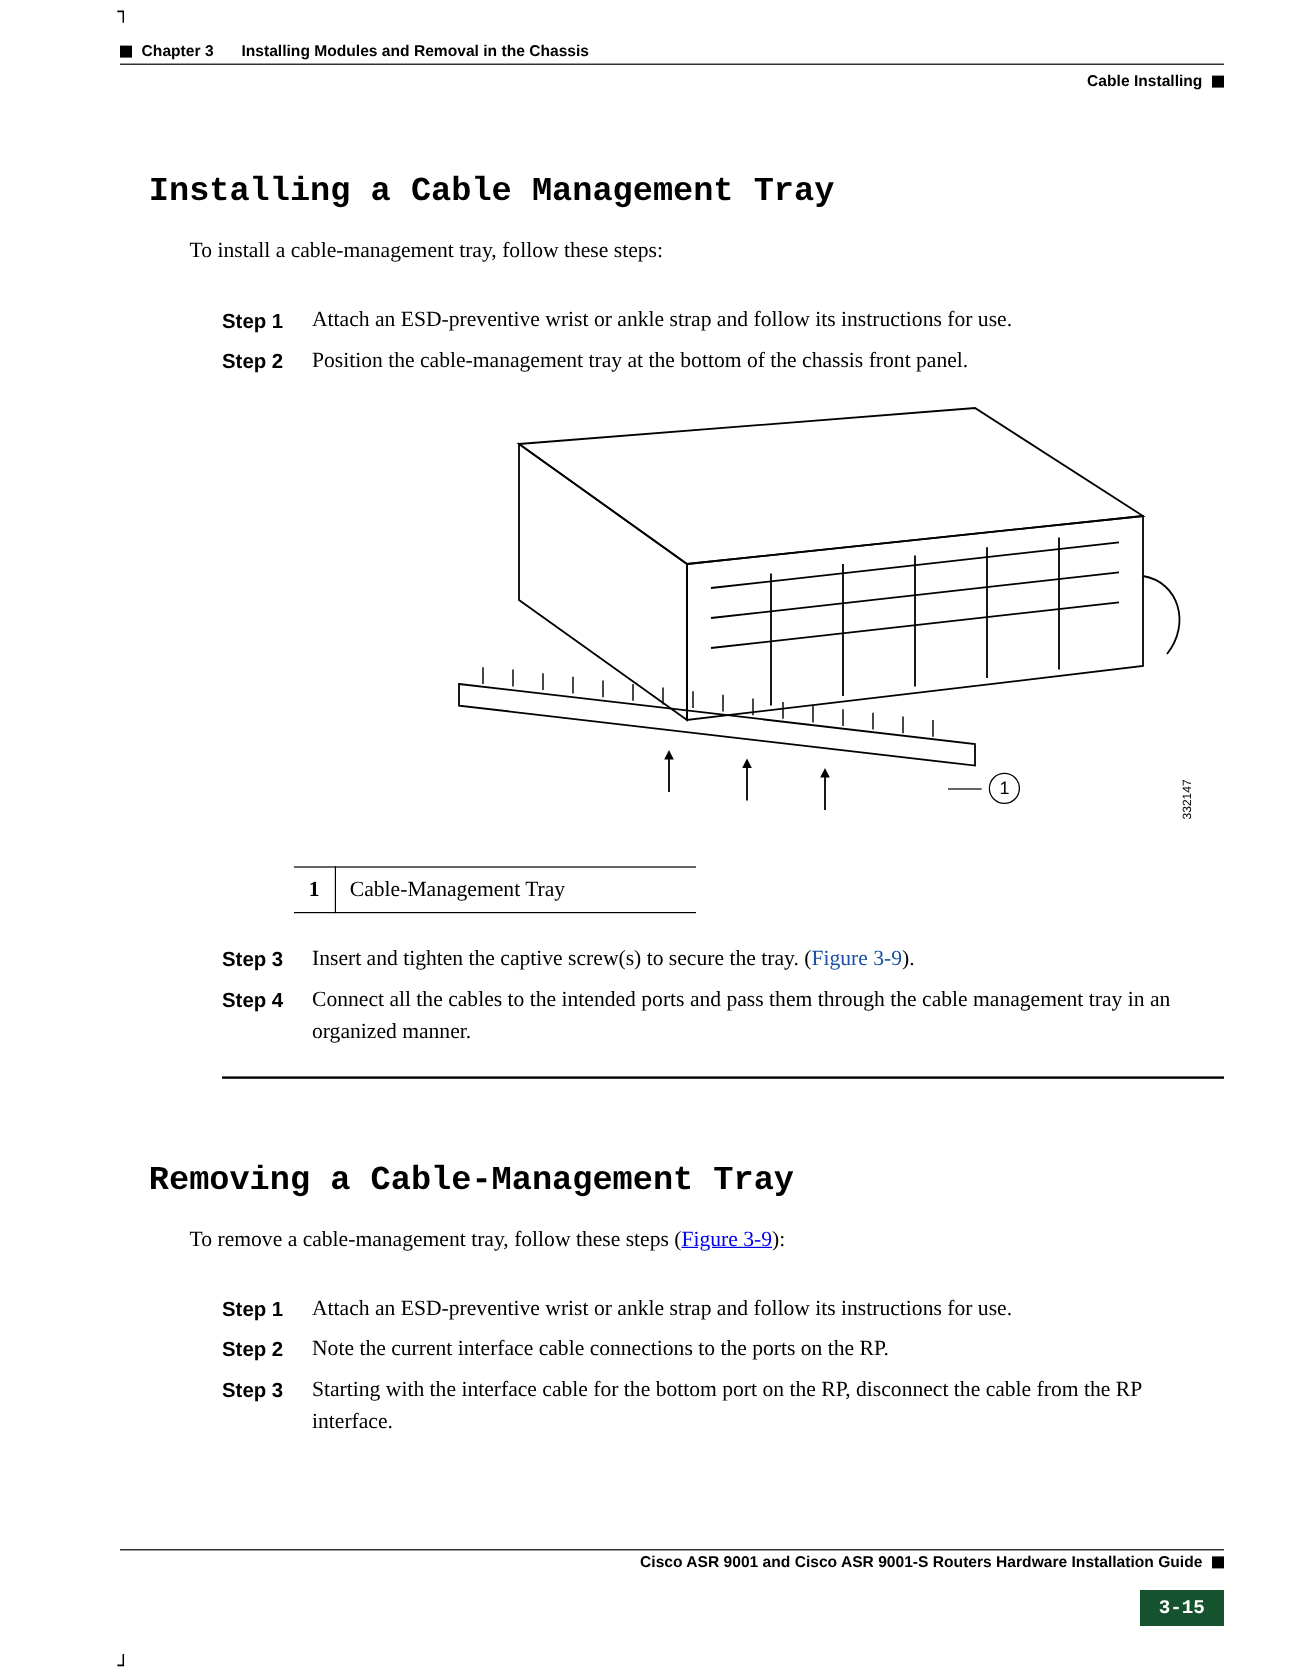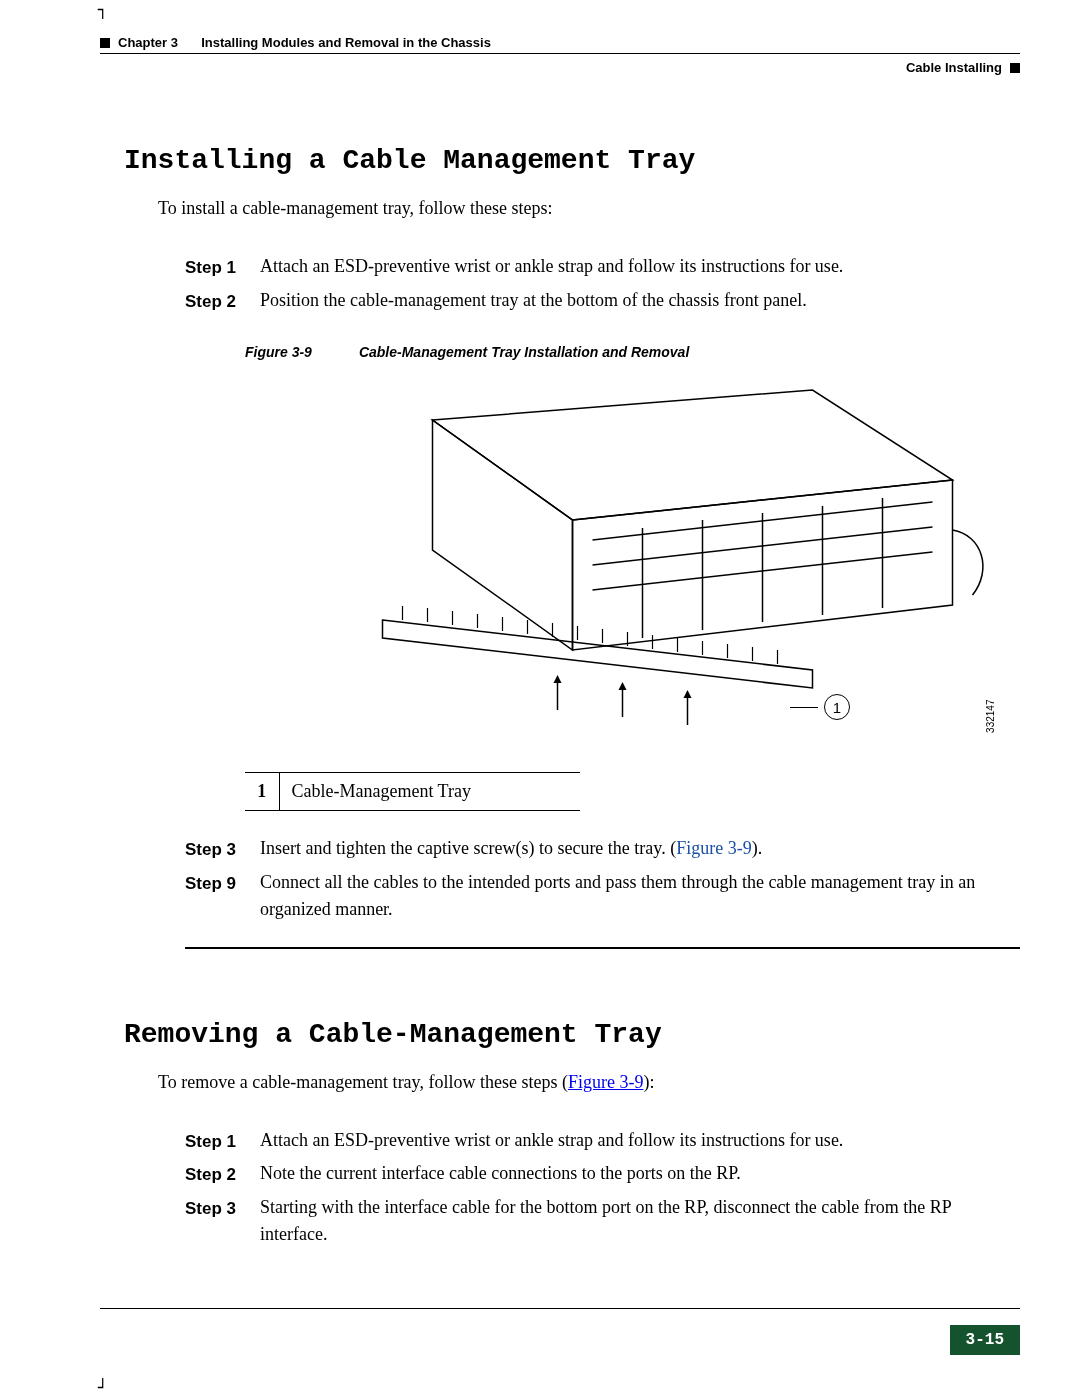--- a/index.html
+++ b/index.html
@@ -226,24 +226,20 @@
     <div class="step-row">
       <div class="step-label">Step 1</div>
       <div class="step-text">Attach an ESD-preventive wrist or ankle strap and follow its instructions for use.</div>
     </div>
     <div class="step-row">
       <div class="step-label">Step 2</div>
       <div class="step-text">Position the cable-management tray at the bottom of the chassis front panel.</div>
     </div>
   </div>
 
-  <div class="figure-caption">
-    <span class="fignum">Figure 3-9</span>
-    <span>Cable-Management Tray Installation and Removal</span>
-  </div>
 
   <div class="figure-body">
     <svg class="fig-svg" viewBox="0 0 760 380">
 
       <g fill="none" stroke="#000" stroke-width="1.5">
 
         <polygon points="180,50 560,20 700,110 320,150"></polygon>
 
         <polygon points="320,150 700,110 700,235 320,280"></polygon>
 
@@ -311,21 +307,21 @@
     </table>
 
   <div class="steps">
     <div class="step-row">
       <div class="step-label">Step 3</div>
       <div class="step-text">
         <span>Insert and tighten the captive screw(s) to secure the tray. (</span><a href="#">Figure 3-9</a><span>).</span>
       </div>
     </div>
     <div class="step-row">
-      <div class="step-label">Step 9</div>
+      <div class="step-label">Step 4</div>
       <div class="step-text">Connect all the cables to the intended ports and pass them through the cable management tray in an organized manner.</div>
     </div>
   </div>
   <hr class="hr-after-steps">
 </div>
 
 <div class="section">
   <h2 class="section-title">Removing a Cable-Management Tray</h2>
   <p class="intro">
     <span>To remove a cable-management tray, follow these steps (</span><a href="#">Figure 3-9</a><span>):</span>
@@ -343,15 +339,19 @@
     <div class="step-row">
       <div class="step-label">Step 3</div>
       <div class="step-text">Starting with the interface cable for the bottom port on the RP, disconnect the cable from the RP interface.</div>
     </div>
   </div>
 </div>
 
 <div class="footer">
   <div class="footer-wrap">
     <hr class="footer-rule" style="width:100%">
+    <div class="footer-line">
+      <span>Cisco ASR 9001 and Cisco ASR 9001-S Routers Hardware Installation Guide</span>
+      <span class="marker-sq"></span>
+    </div>
     <div class="page-box">3-15</div>
   </div>
 </div>
 
 </body></html>

